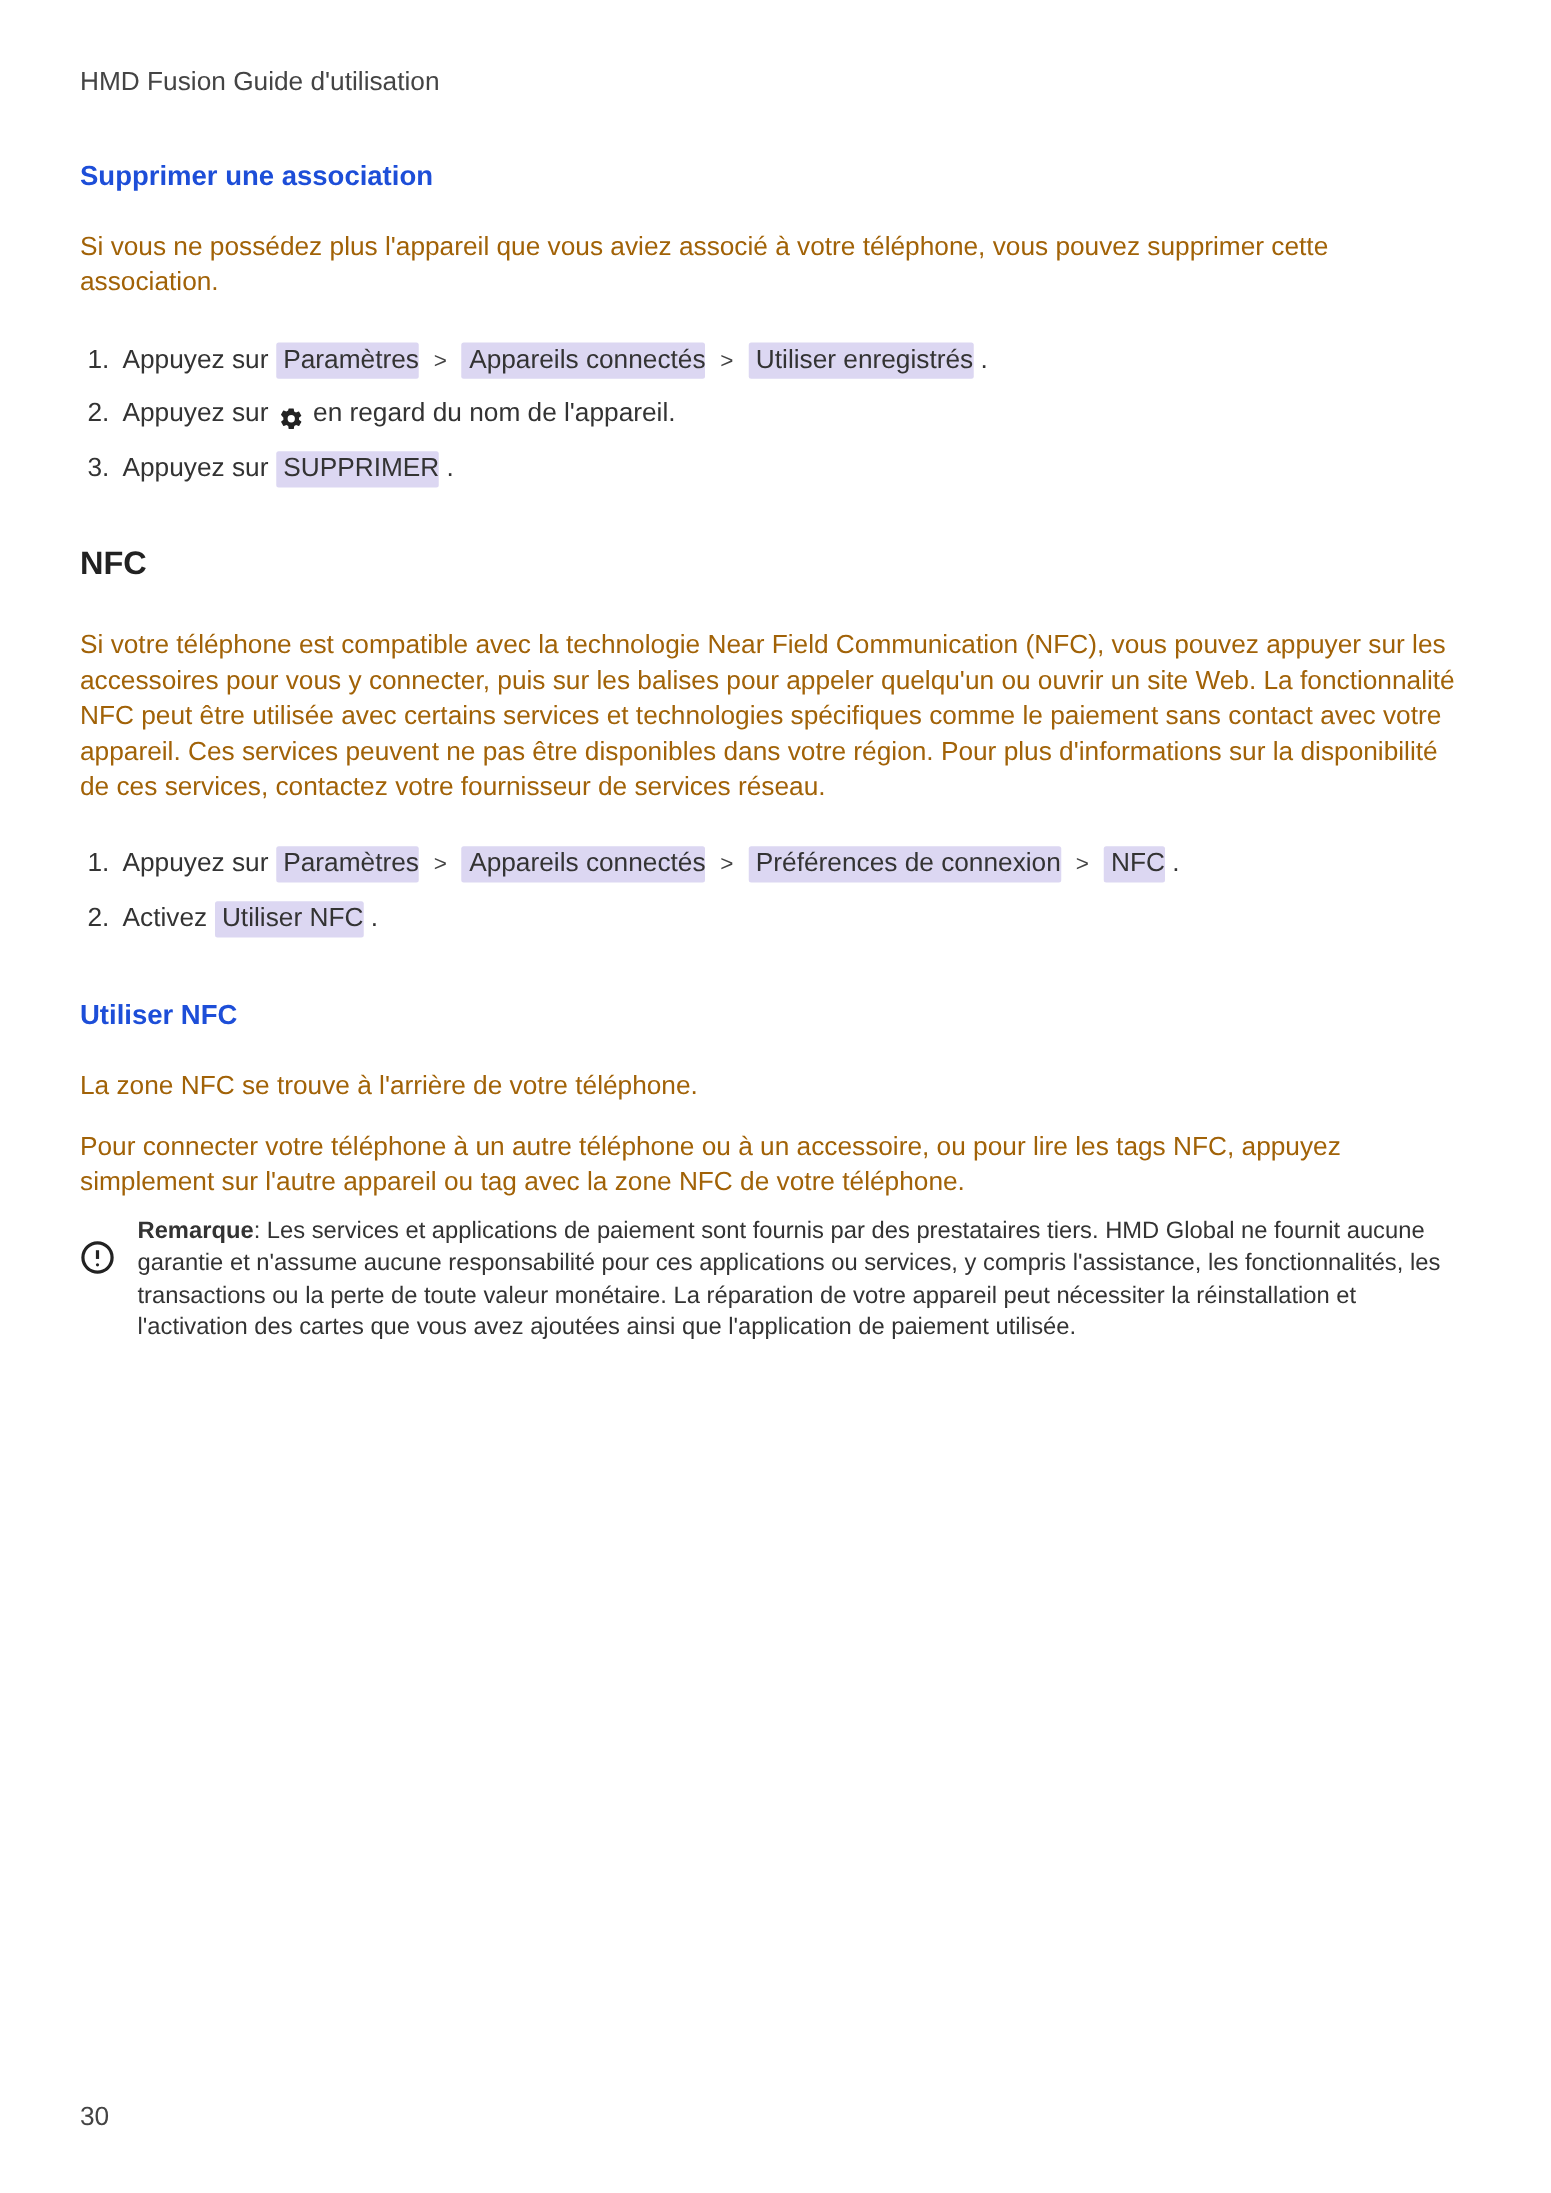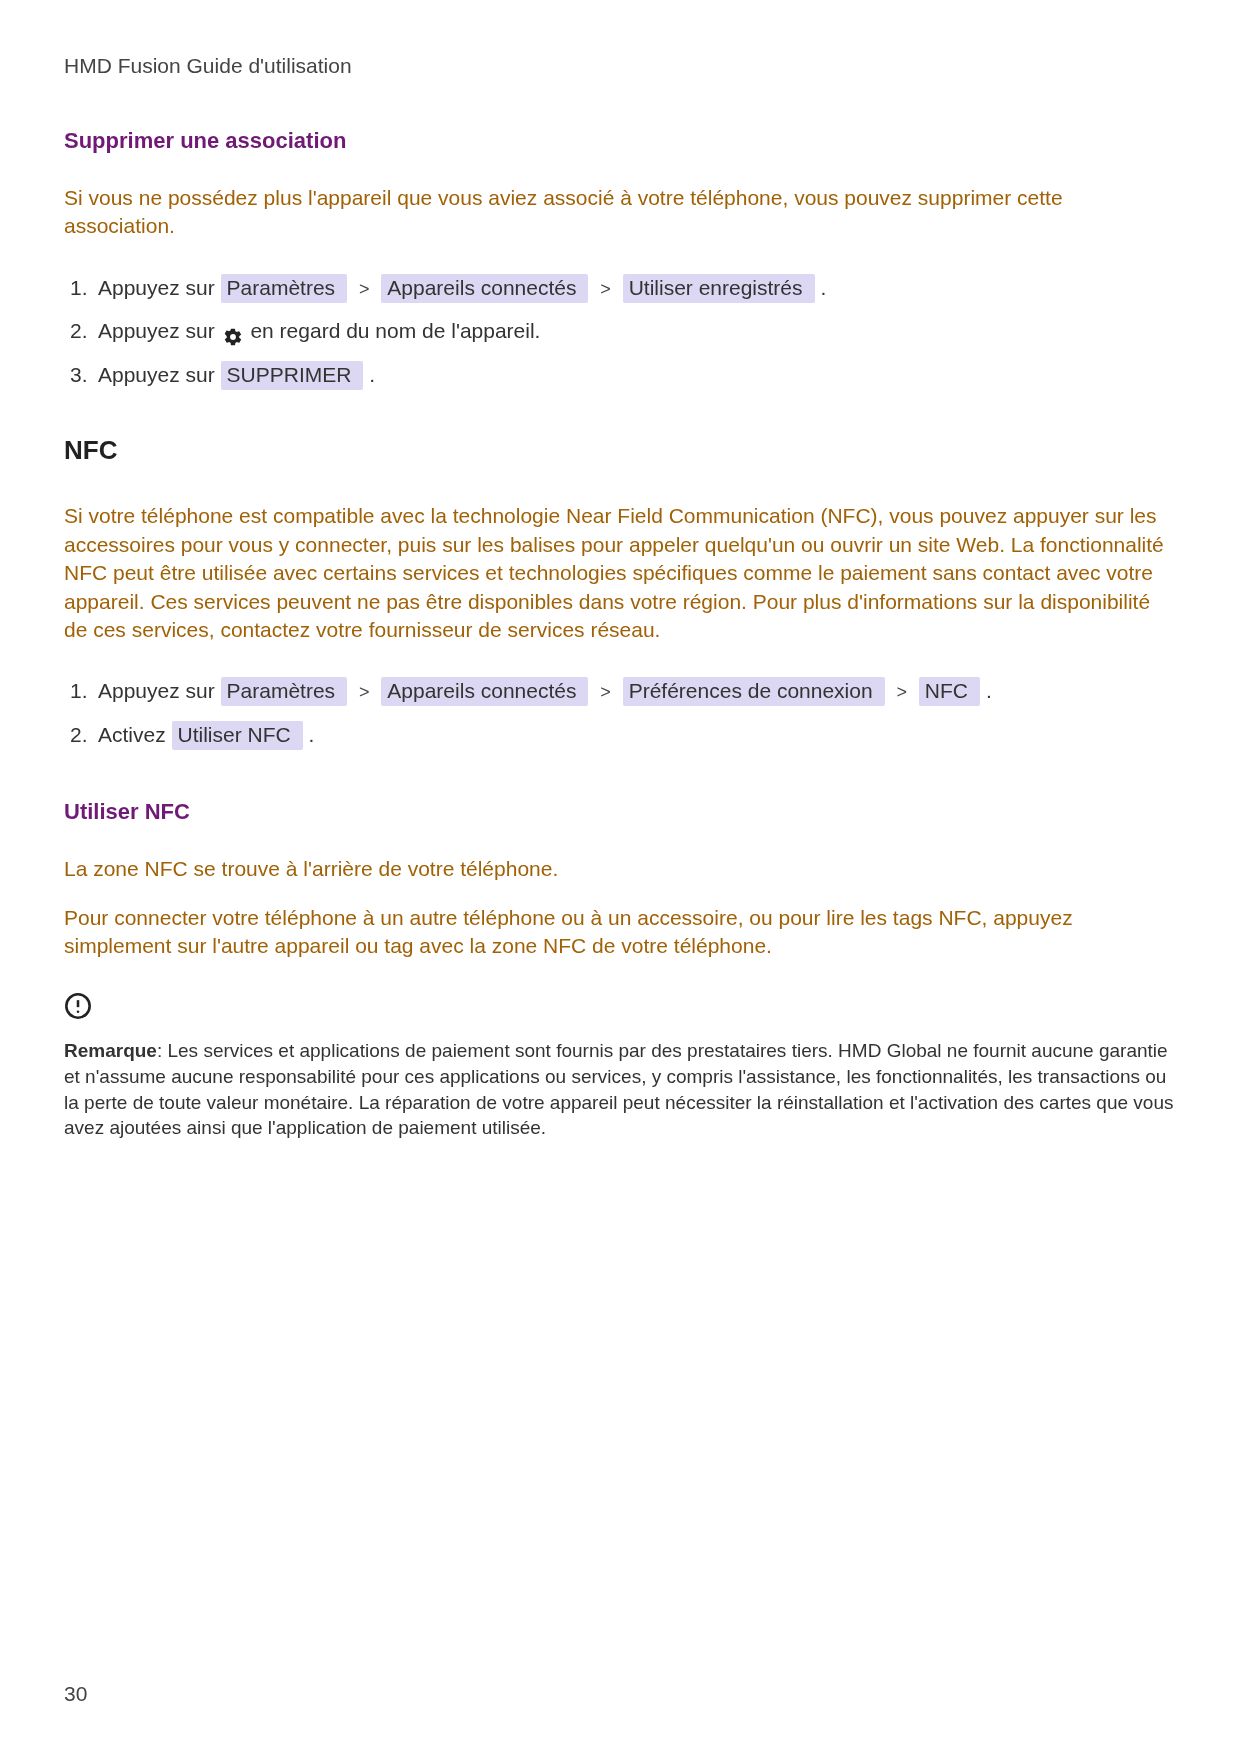--- a/index.html
+++ b/index.html
@@ -15,21 +15,21 @@
       padding: 54px 64px 0 64px;
     }
     .doc-header {
       font-size: 21px;
       color: #444;
       margin-bottom: 50px;
     }
     .sub-heading {
       font-size: 22px;
       font-weight: bold;
-      color: #701a75;
+      color: #1d4ed8;
       margin-top: 2px;
       margin-bottom: 30px;
     }
     .para {
       font-size: 21px;
       line-height: 1.35;
       color: #a16207;
       margin-bottom: 30px;
     }
     ol.steps {
@@ -47,21 +47,21 @@
       padding-left: 22px;
       position: relative;
     }
     ol.steps li::before {
       content: counter(step) ".";
       position: absolute;
       left: -6px;
     }
     .chip {
       background: #dcd7f2;
-      padding: 1px 12px 3px 6px;
+      padding: 1px 0 3px 6px;
       border-radius: 2px;
       display: inline-block;
       line-height: 1.2;
       color: #333;
     }
     .chev {
       display: inline-block;
       margin: 0 6px;
       color: #444;
       font-size: 18px;
@@ -79,21 +79,20 @@
       font-weight: bold;
       color: #222;
       margin-top: 14px;
       margin-bottom: 36px;
     }
     .note-row {
       display: flex;
       align-items: flex-start;
       gap: 18px;
       margin-top: 10px;
-      flex-direction: column;
     }
     .note-icon {
       flex: 0 0 auto;
       width: 28px;
       height: 28px;
       margin-top: 20px;
     }
     .note-text {
       font-size: 19px;
       line-height: 1.35;

